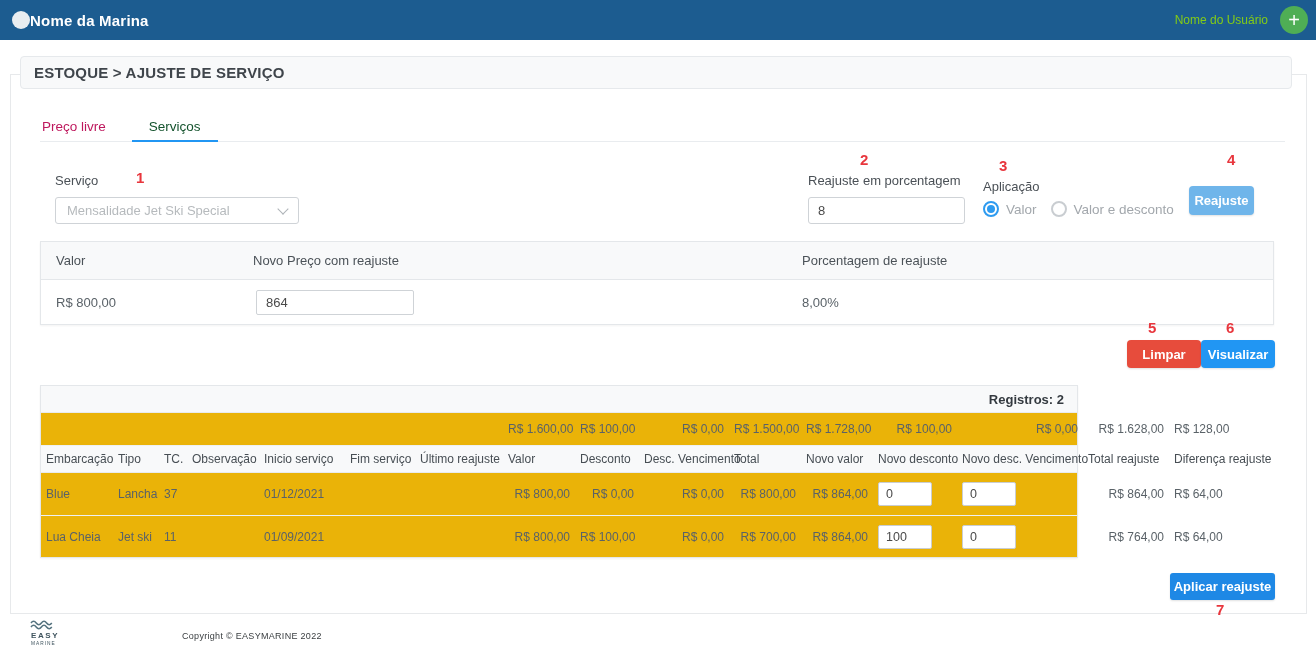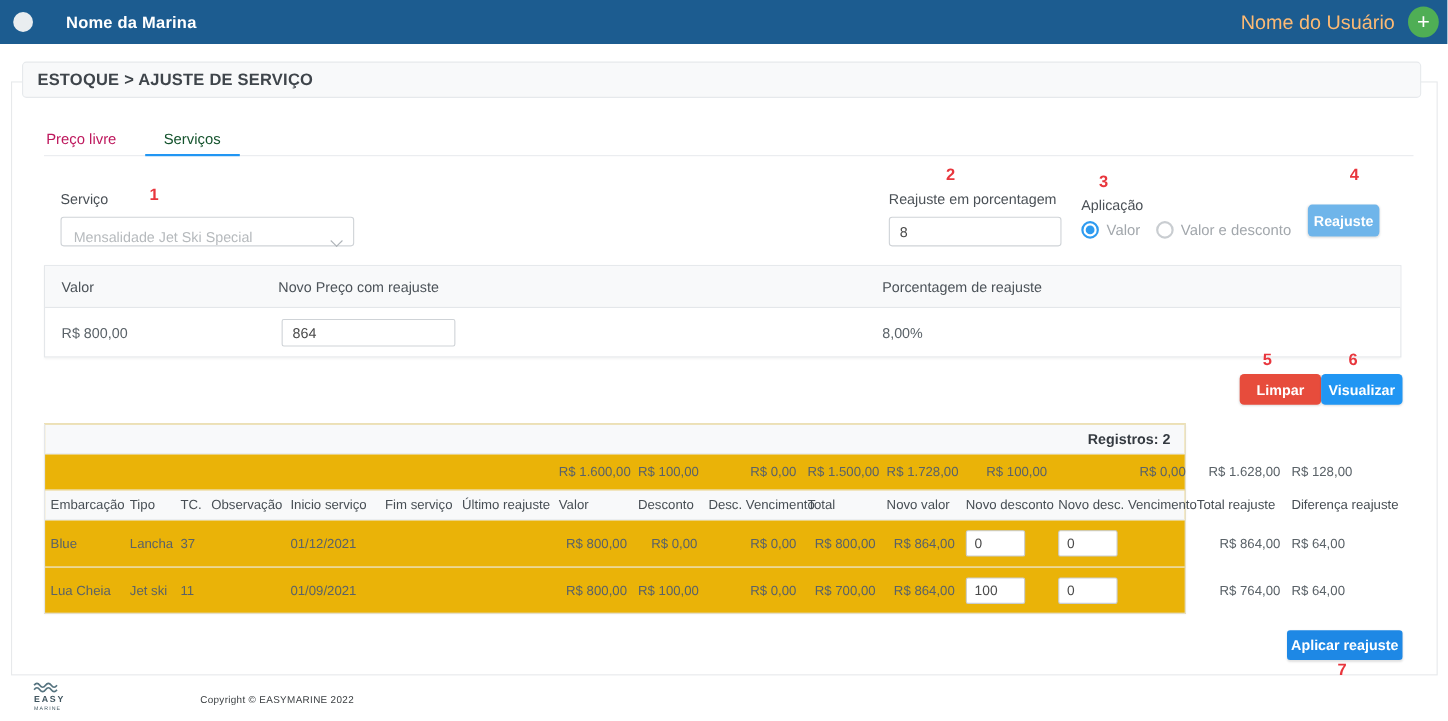--- a/index.html
+++ b/index.html
@@ -3,23 +3,23 @@
 <meta charset="utf-8">
 <style>
   * { box-sizing: border-box; margin: 0; padding: 0; }
   html,body { width:1316px; height:655px; }
   body { font-family:"Liberation Sans", sans-serif; background:#fff; position:relative; overflow:hidden; }
 
   
   .navbar { position:absolute; left:0; top:0; width:1316px; height:40px; background:#1c5c90;
             display:flex; align-items:center; padding:0 8px 0 12px; }
   .brand-circle { width:18px; height:18px; border-radius:50%; background:#e9edf0; flex:0 0 auto; }
-  .brand { margin-left:30px; color:#fff; font-size:15px; font-weight:bold; letter-spacing:.2px; }
+  .brand { margin-left:0; color:#fff; font-size:15px; font-weight:bold; letter-spacing:.2px; }
   .nav-right { margin-left:auto; display:flex; align-items:center; gap:12px; }
-  .user { color:#fdba74; font-size:18px; cursor:pointer; }
+  .user { color:#84cc16; font-size:12px; cursor:pointer; }
   .add-btn { width:28px; height:28px; border-radius:50%; background:#4fae55; color:#fff; border:none;
              font-size:20px; font-weight:300; line-height:26px; text-align:center; cursor:pointer;
              font-family:inherit; }
 
   
   .card { position:absolute; left:10px; top:74px; width:1297px; height:540px;
           border:1px solid #e7e9eb; background:#fff; }
   .breadcrumb { position:absolute; left:20px; top:56px; width:1272px; height:33px; z-index:3;
                 background:#f8f9fa; border:1px solid #e6e9ec; border-radius:4px;
                 display:flex; align-items:center; padding-left:13px;
@@ -41,23 +41,23 @@
 
   .marker { position:absolute; color:#e8363d; font-weight:bold; font-size:15px; z-index:4; }
   #m1 { left:136px;  top:169px; }
   #m2 { left:860px;  top:151px; }
   #m3 { left:999px;  top:157px; }
   #m4 { left:1227px; top:151px; }
   #m5 { left:1148px; top:319px; }
   #m6 { left:1226px; top:319px; }
   #m7 { left:1216px; top:601px; }
 
-  .select { position:absolute; left:55px; top:197px; width:267px; height:27px;
+  .select { position:absolute; left:55px; top:197px; width:244px; height:27px;
             border:1px solid #cfd3d7; border-radius:3px; background:#fff;
-            display:flex; align-items:flex-end; padding:0 11px; font-size:13px; color:#b6babd; cursor:pointer; }
+            display:flex; align-items:center; padding:0 11px; font-size:13px; color:#b6babd; cursor:pointer; }
   .chev { margin-left:auto; width:8px; height:8px; border-right:1.5px solid #aeb3b8;
           border-bottom:1.5px solid #aeb3b8; transform:rotate(45deg); margin-top:-4px; }
 
   .txt-input { border:1px solid #cfd3d7; border-radius:3px; font-size:13px; color:#4a4a4a;
                font-family:inherit; padding:0 9px; background:#fff; }
   #percent-input { position:absolute; left:808px; top:197px; width:157px; height:27px; }
 
   .radios { position:absolute; left:983px; top:201px; display:flex; align-items:center; gap:14px; }
   .radio { display:flex; align-items:center; gap:7px; font-size:13.5px; color:#a2a7ac; cursor:pointer; }
   .rdot { width:16px; height:16px; border-radius:50%; border:2px solid #c9cdd1; position:relative; flex:0 0 auto; }

